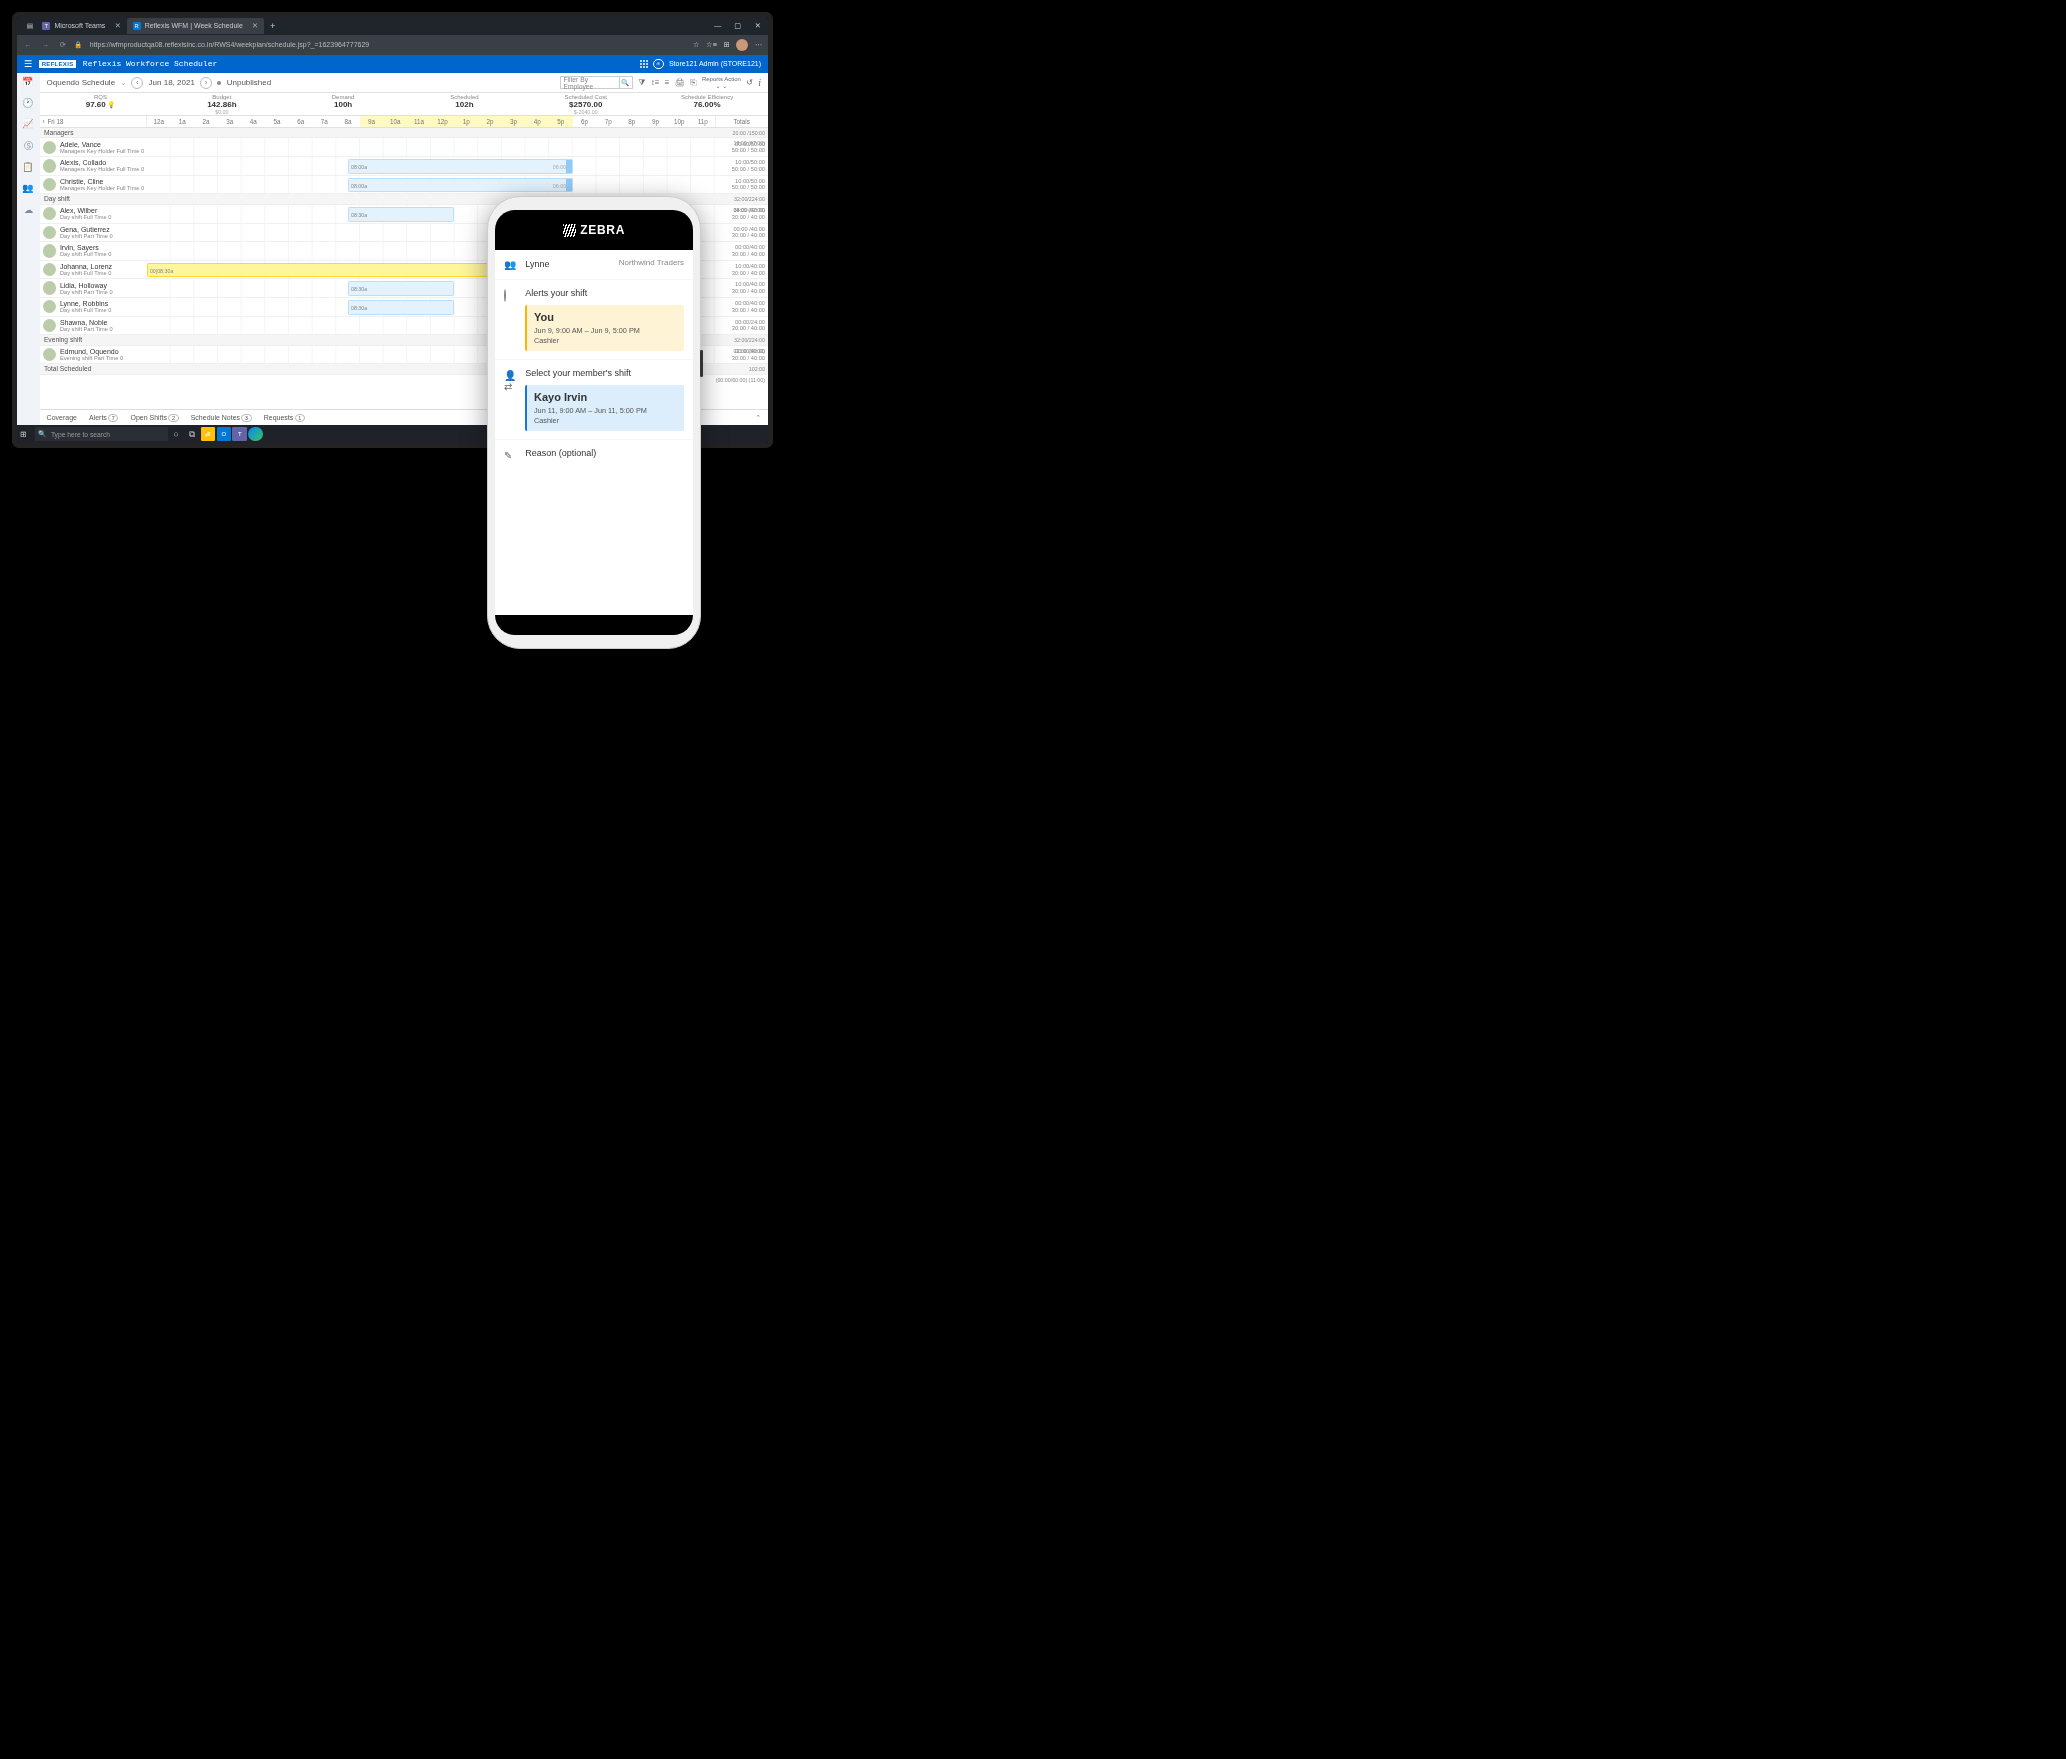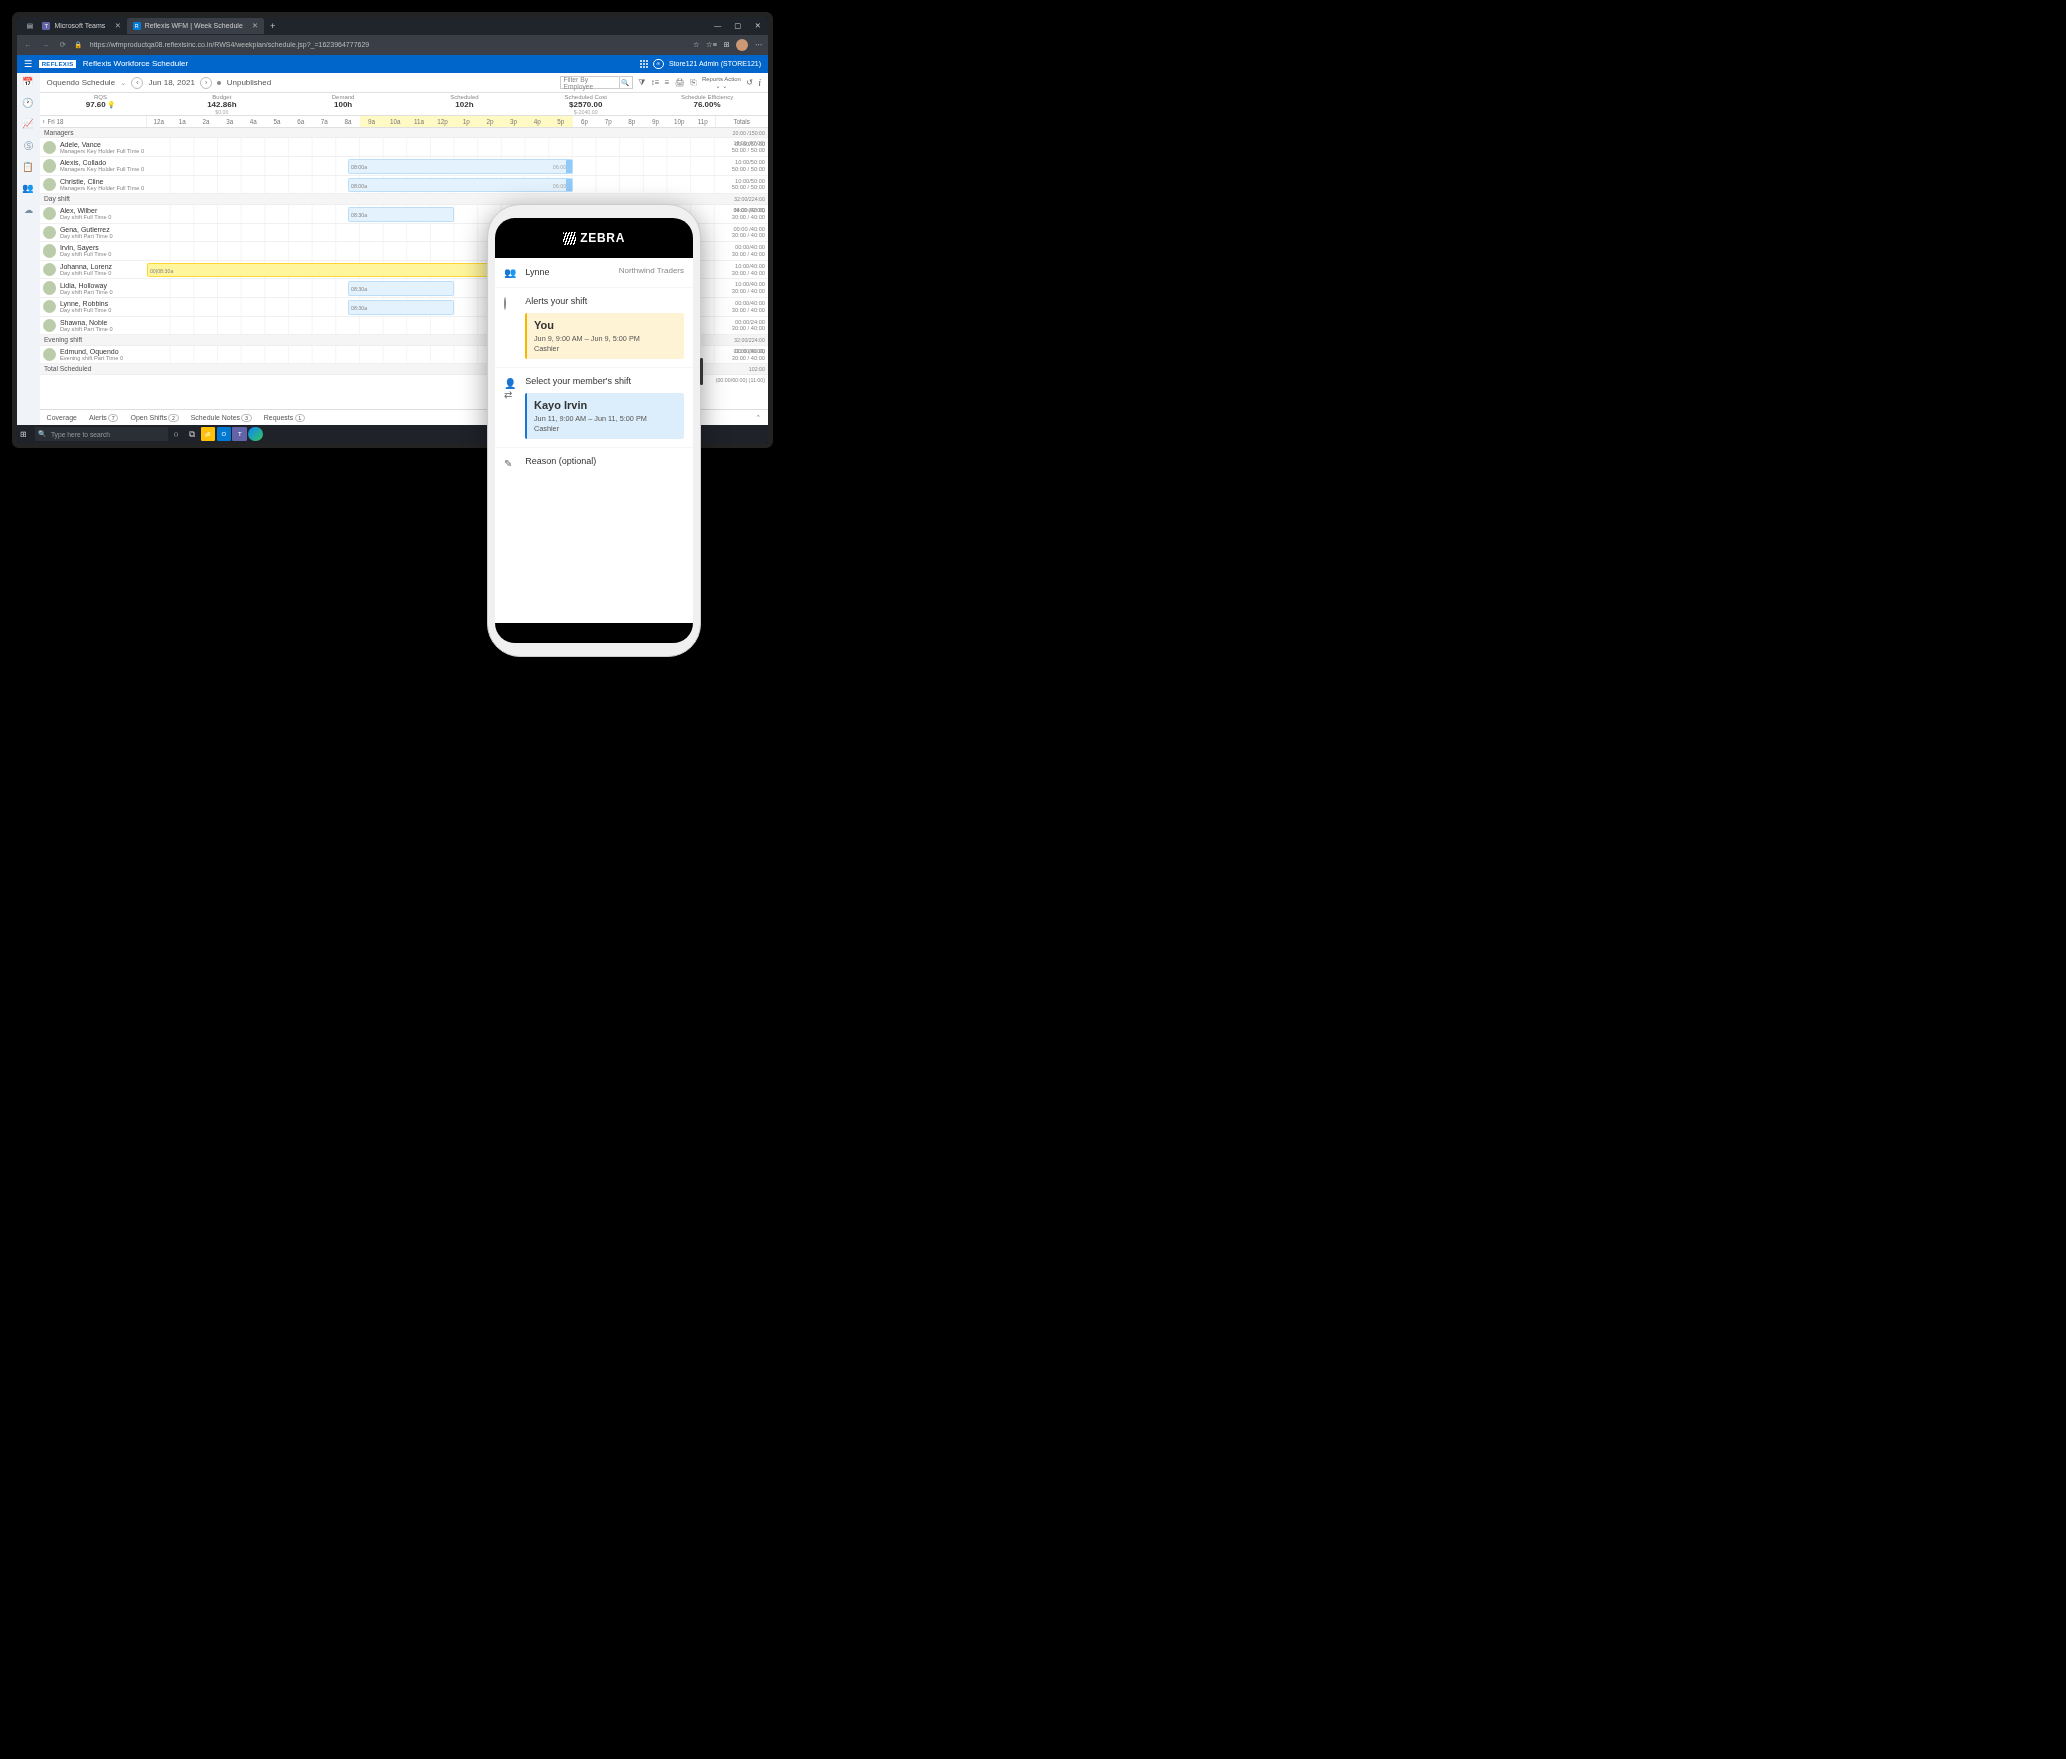--- a/index.html
+++ b/index.html
@@ -96,21 +96,21 @@
 .taskbar { height: 17.3px; background: #1f2329; display: flex; align-items: center; padding: 0 2.7px; gap: 1.3px; color: #ccc; font-size: 6.7px; }
 .taskbar .win { width: 13.3px; font-size: 8px; }
 .search-box { width: 133px; height: 14.6px; background: #2a2e35; display: flex; align-items: center; padding-left: 4px; color: #999; gap: 4px; }
 .task-icon { width: 14.6px; height: 14.6px; text-align: center; font-size: 8.7px; line-height: 14.6px; }
 .ti-yellow { background: #ffc107; border-radius: 1.3px; color: #333; font-size: 6px; }
 .ti-blue { background: #0078d4; border-radius: 1.3px; color: #fff; font-size: 6px; }
 .ti-teams { background: #6264a7; border-radius: 1.3px; color: #fff; font-size: 6px; }
 .ti-edge { background: linear-gradient(135deg,#0a84ff,#34c759); border-radius: 50%; }
 
 
-.zebra-device { position: absolute; top: 204px; left: 487px; width: 214px; z-index: 10; }
+.zebra-device { position: absolute; top: 196px; left: 487px; width: 214px; z-index: 10; }
 .zebra-body { width: 214px; height: 453px; background: #f0f0f0; border-radius: 33px; position: relative; box-shadow: 0 6.7px 27px rgba(0,0,0,0.4); border: 1.3px solid #ccc; }
 .zebra-black-top { position: absolute; top: 13.3px; left: 6.7px; right: 6.7px; height: 40px; background: #000; border-radius: 20px 20px 0 0; display: flex; align-items: center; justify-content: center; }
 .zebra-logo { color: #fff; font-weight: bold; font-size: 12px; letter-spacing: 0.7px; display: flex; align-items: center; gap: 4px; }
 .zebra-stripes { width: 13.3px; height: 13.3px; background: repeating-linear-gradient(110deg, #fff 0, #fff 1.3px, #000 1.3px, #000 2.7px); border-radius: 1.3px; }
 .zebra-screen { position: absolute; top: 53px; left: 6.7px; right: 6.7px; bottom: 33px; background: #fff; overflow: hidden; }
 .zebra-black-bot { position: absolute; bottom: 13.3px; left: 6.7px; right: 6.7px; height: 20px; background: #000; border-radius: 0 0 20px 20px; }
 .zebra-side-btn { position: absolute; background: #333; width: 2.7px; height: 27px; border-radius: 1.3px; }
 .zebra-side-btn.r1 { right: -2.7px; top: 153px; }
 
 .z-row { display: flex; align-items: flex-start; padding: 8px 9.3px; gap: 9.3px; border-bottom: 0.7px solid #f5f5f5; }
@@ -167,21 +167,21 @@
         <span>☆≡</span>
         <span>⊞</span>
         <div class="avatar-small"></div>
         <span>⋯</span>
       </div>
     </div>
 
     <div class="app-header">
       <span class="hamburger">☰</span>
       <span class="logo-box">REFLEXIS</span>
-      <span style="font-size:8px;">Reflexis Workforce Scheduler</span>
+      <span style="font-size:8px;font-family:Liberation Mono, monospace;">Reflexis Workforce Scheduler</span>
       <div class="user-right">
         <div class="apps-icon">
             <span></span>
             <span></span>
             <span></span>
             <span></span>
             <span></span>
             <span></span>
             <span></span>
             <span></span>

